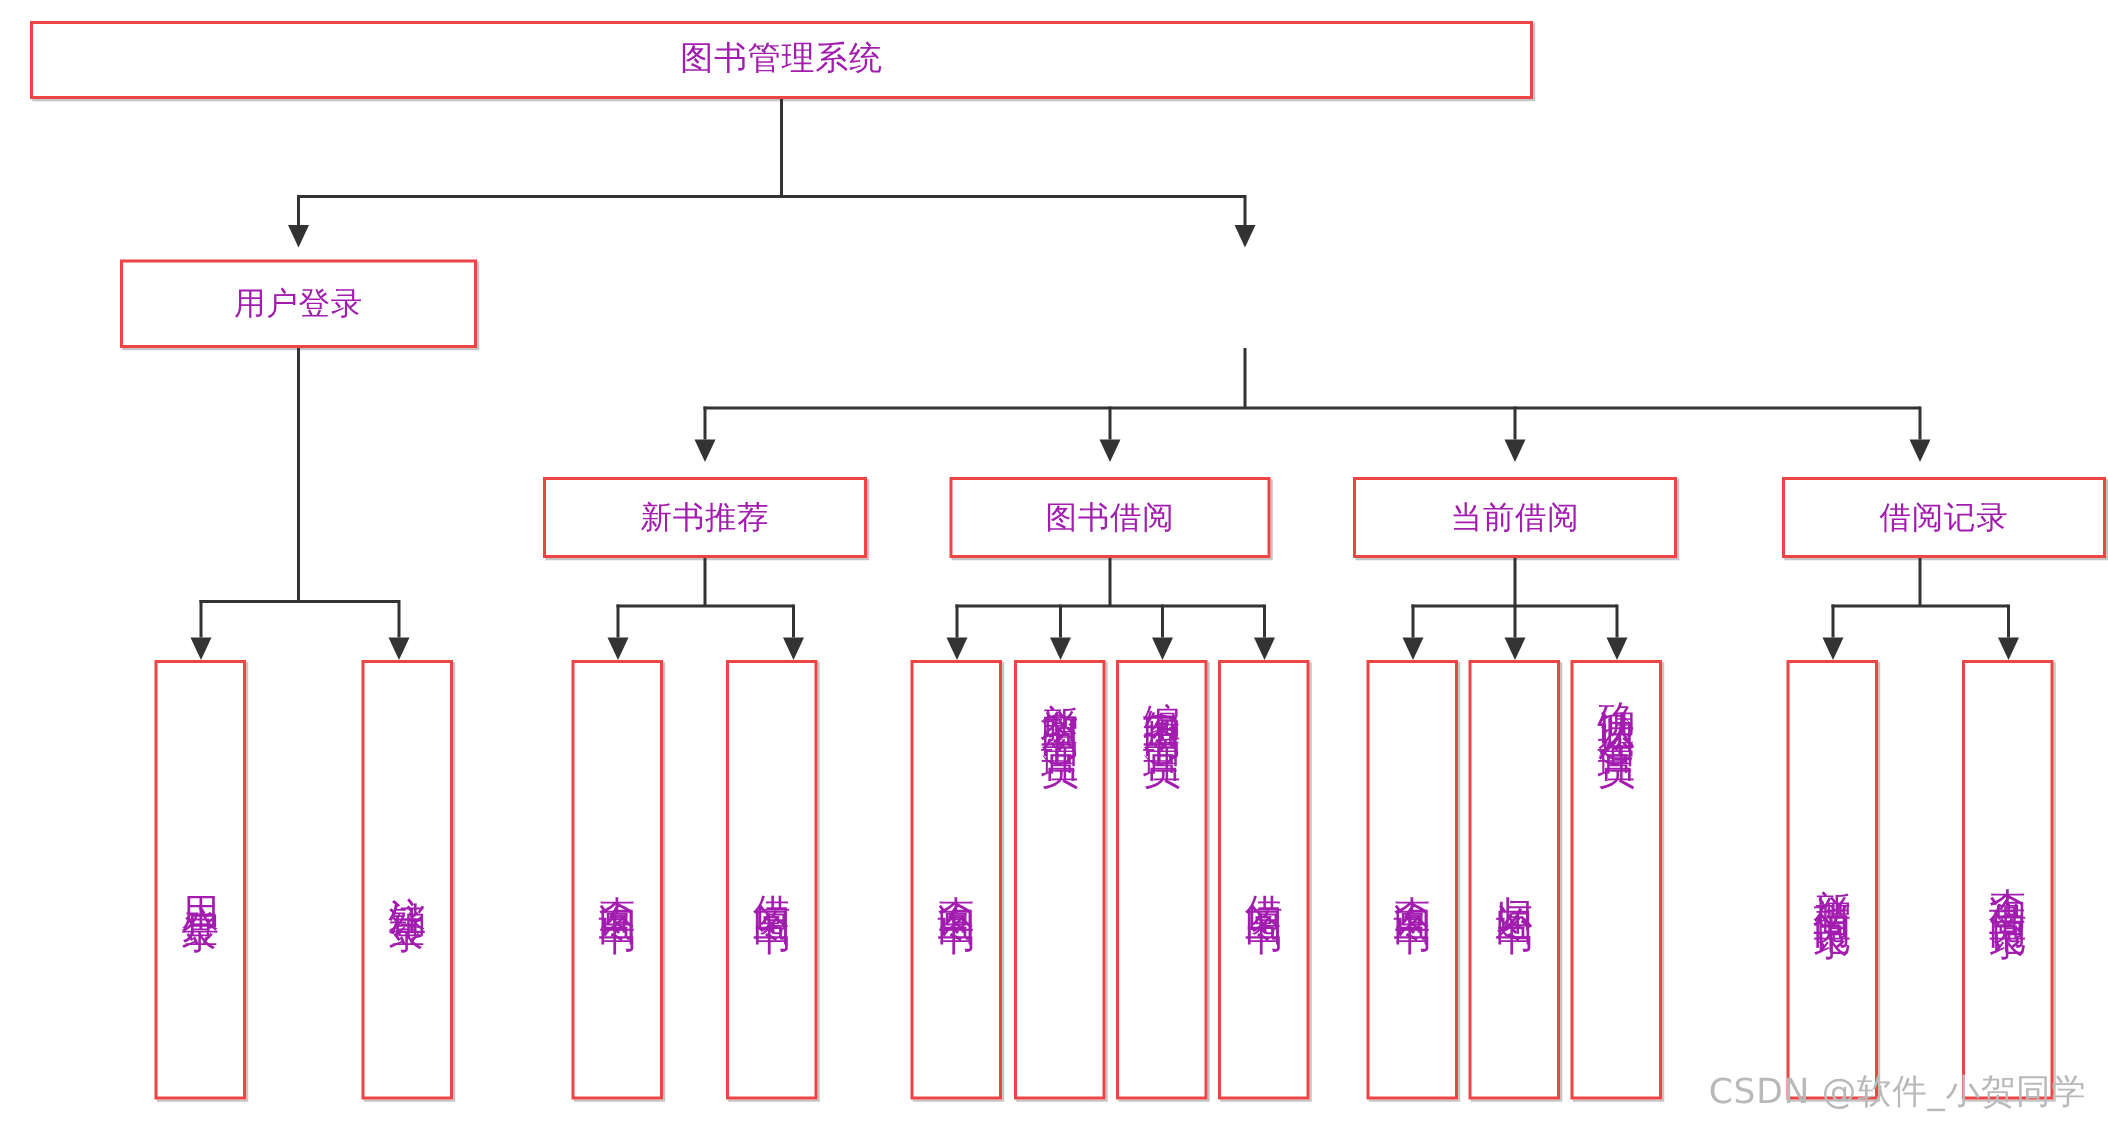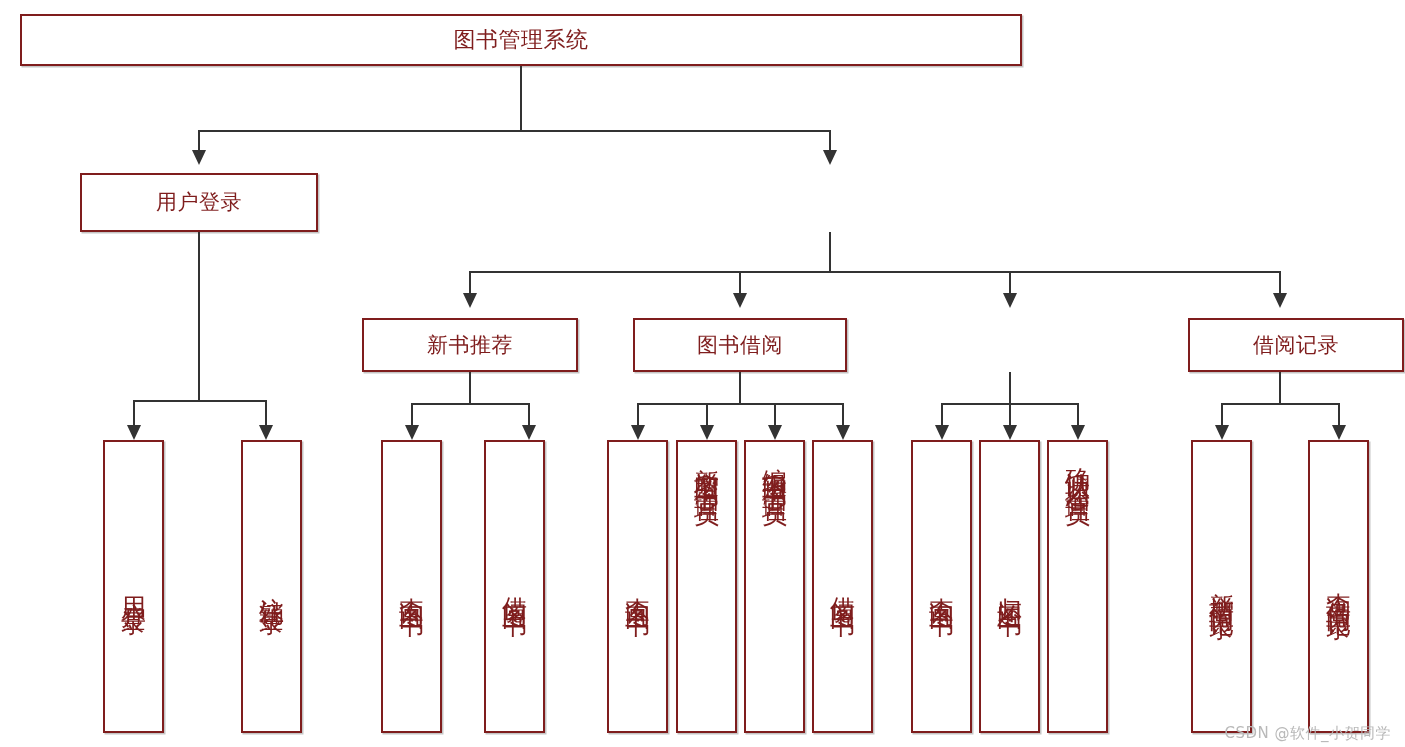--- a/index.html
+++ b/index.html
@@ -8,26 +8,26 @@
     font-family:"DejaVu Sans","Liberation Sans",sans-serif;
     width:1405px;height:747px;overflow:hidden;
   }
   #canvas{position:relative;width:1405px;height:747px;background:#fff;}
 
   
   .node{
     position:absolute;
     box-sizing:border-box;
     background:#ffffff;
-    border:2px solid #7f1d1d;
+    border:2px solid #ef4444;
     box-shadow:1.5px 1.5px 0 0 rgba(150,150,150,0.55);
     display:flex;
     align-items:center;
     justify-content:center;
-    color:#7f1d1d;
+    color:#a21caf;
   }
   .node .lbl{
     display:block;
     line-height:1.08;
     letter-spacing:0.5px;
     white-space:nowrap;
   }
 
   
   .node.h .lbl{font-size:21px;}
@@ -58,21 +58,21 @@
     width:0;height:0;
     border-left:7px solid transparent;
     border-right:7px solid transparent;
     border-top:15px solid #333333;
   }
 
   
   #watermark{
     position:absolute;
     right:14px;bottom:4px;
-    font-size:15px;
+    font-size:23px;
     color:#b9b9b9;
     letter-spacing:0.5px;
     white-space:nowrap;
     pointer-events:none;
   }
 </style>
 </head>
 <body>
 
 <div id="canvas">
@@ -110,20 +110,23 @@
   <div class="arrow" style="left:1003px;top:293px;"></div>
   <div class="vline" style="left:1279px;top:271px;height:22px;"></div>
   <div class="arrow" style="left:1273px;top:293px;"></div>
 
   <div class="node h" style="left:362px;top:318px;width:216px;height:54px;">
     <span class="lbl">新书推荐</span>
   </div>
   <div class="node h" style="left:633px;top:318px;width:214px;height:54px;">
     <span class="lbl">图书借阅</span>
   </div>
+  <div class="node h" style="left:902px;top:318px;width:216px;height:54px;">
+    <span class="lbl">当前借阅</span>
+  </div>
   <div class="node h" style="left:1172px;top:318px;width:216px;height:54px;margin-left:16px;">
     <span class="lbl">借阅记录</span>
   </div>
 
   <div class="vline" style="left:469px;top:372px;height:32px;"></div>
   <div class="hline" style="left:411px;top:403px;width:118px;"></div>
   <div class="vline" style="left:411px;top:403px;height:22px;"></div>
   <div class="arrow" style="left:405px;top:425px;"></div>
   <div class="vline" style="left:528px;top:403px;height:22px;"></div>
   <div class="arrow" style="left:522px;top:425px;"></div>

